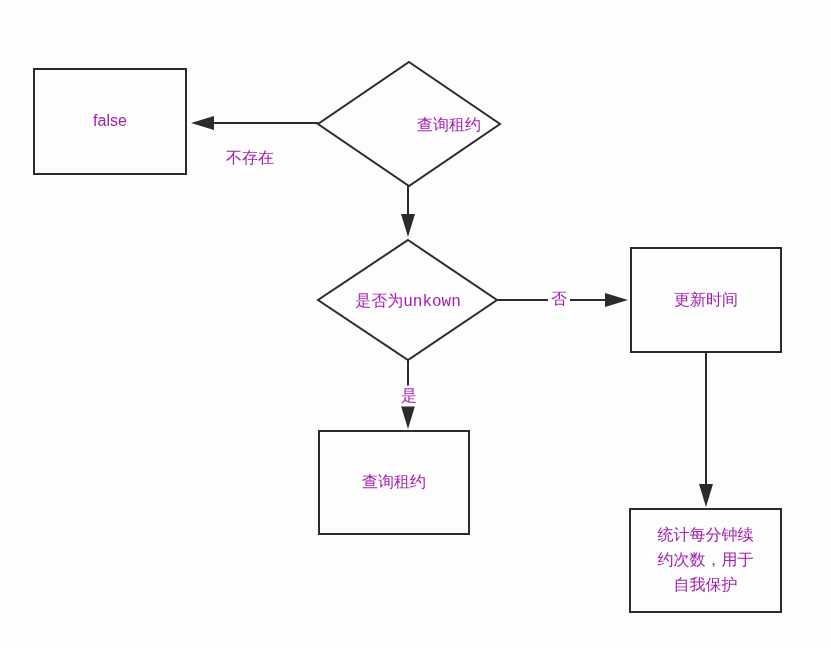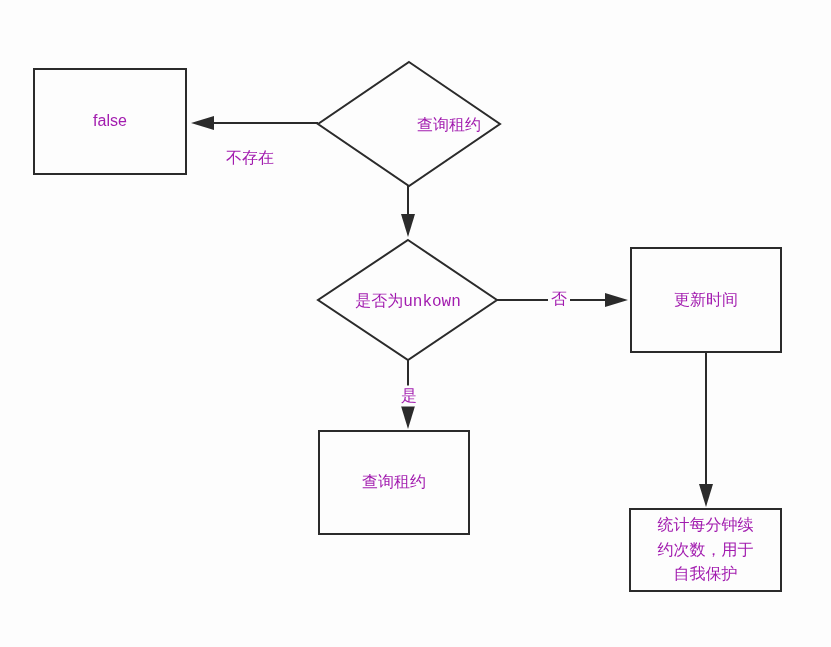--- a/index.html
+++ b/index.html
@@ -85,21 +85,21 @@
   </div>
 
   <div class="node-rect" style="left:630px; top:247px; width:152px; height:106px;">
     <span>更新时间</span>
   </div>
 
   <div class="node-rect" style="left:318px; top:430px; width:152px; height:105px;">
     <span>查询租约</span>
   </div>
 
-  <div class="node-rect" style="left:629px; top:508px; width:153px; height:84px;">
+  <div class="node-rect" style="left:629px; top:508px; width:153px; height:105px;">
     <span class="wrap-label">统计每分钟续约次数，用于自我保护</span>
   </div>
 
   <div class="node-label" style="left:409px; top:125px;margin-left:40px;">查询租约</div>
   <div class="node-label" style="left:408px; top:301px;font-family:Liberation Mono, monospace;">是否为unkown</div>
 
   <div class="edge-label" style="left:250px; top:122px;margin-top:36px;">不存在</div>
   <div class="edge-label" style="left:559px; top:299px;">否</div>
   <div class="edge-label" style="left:409px; top:396px;">是</div>
 

